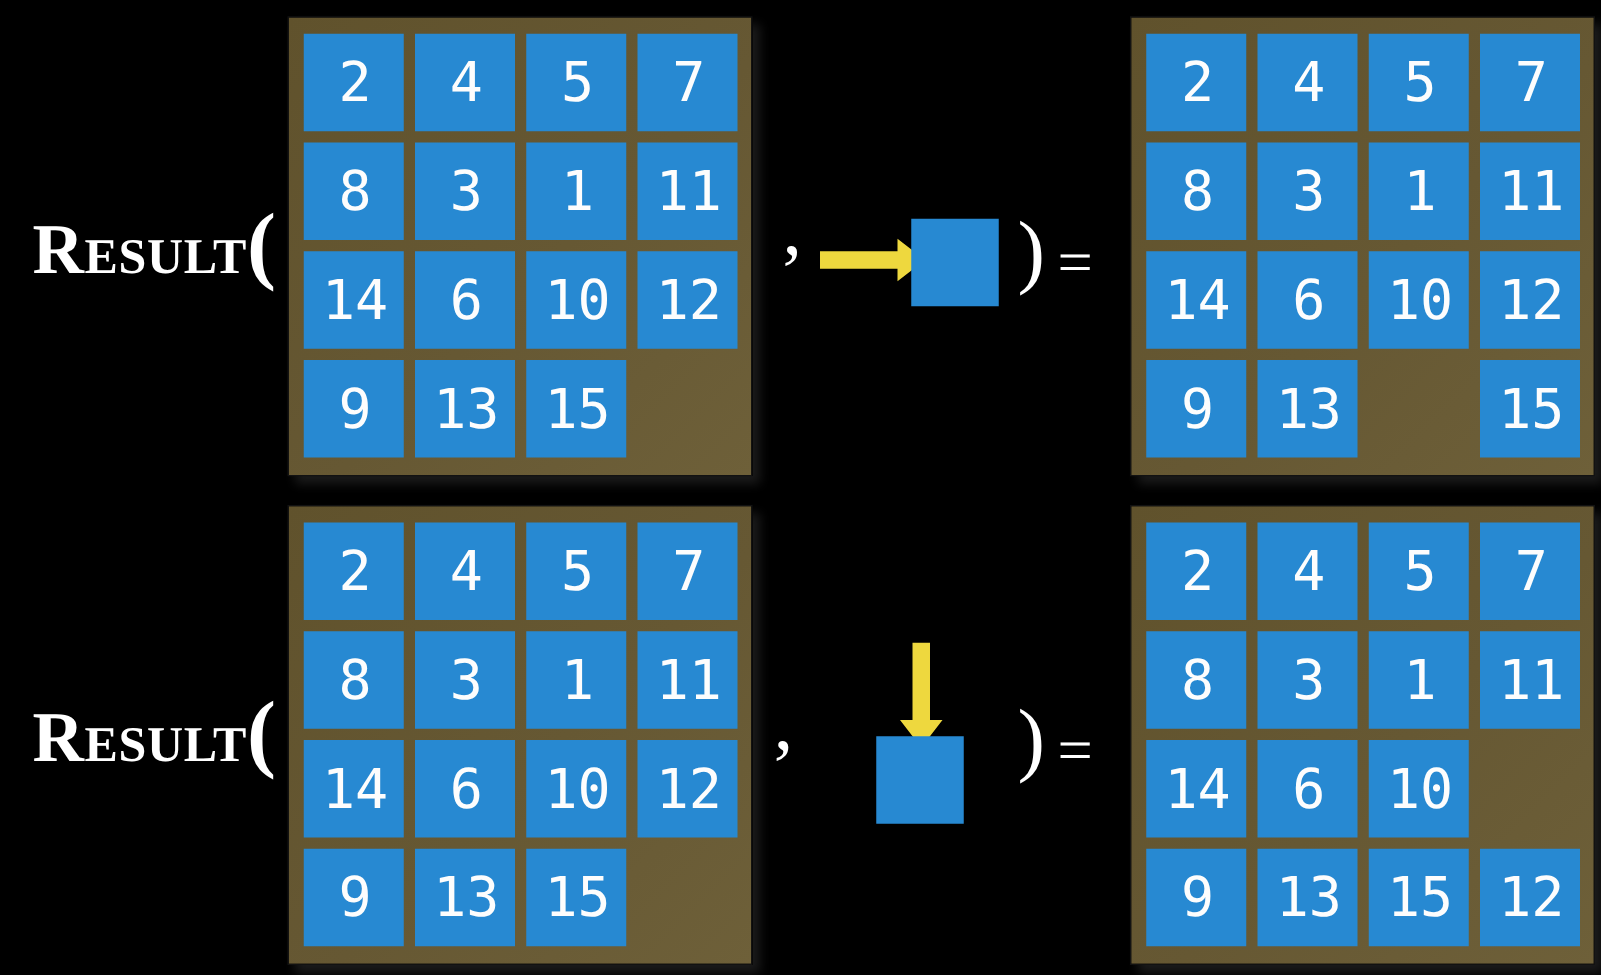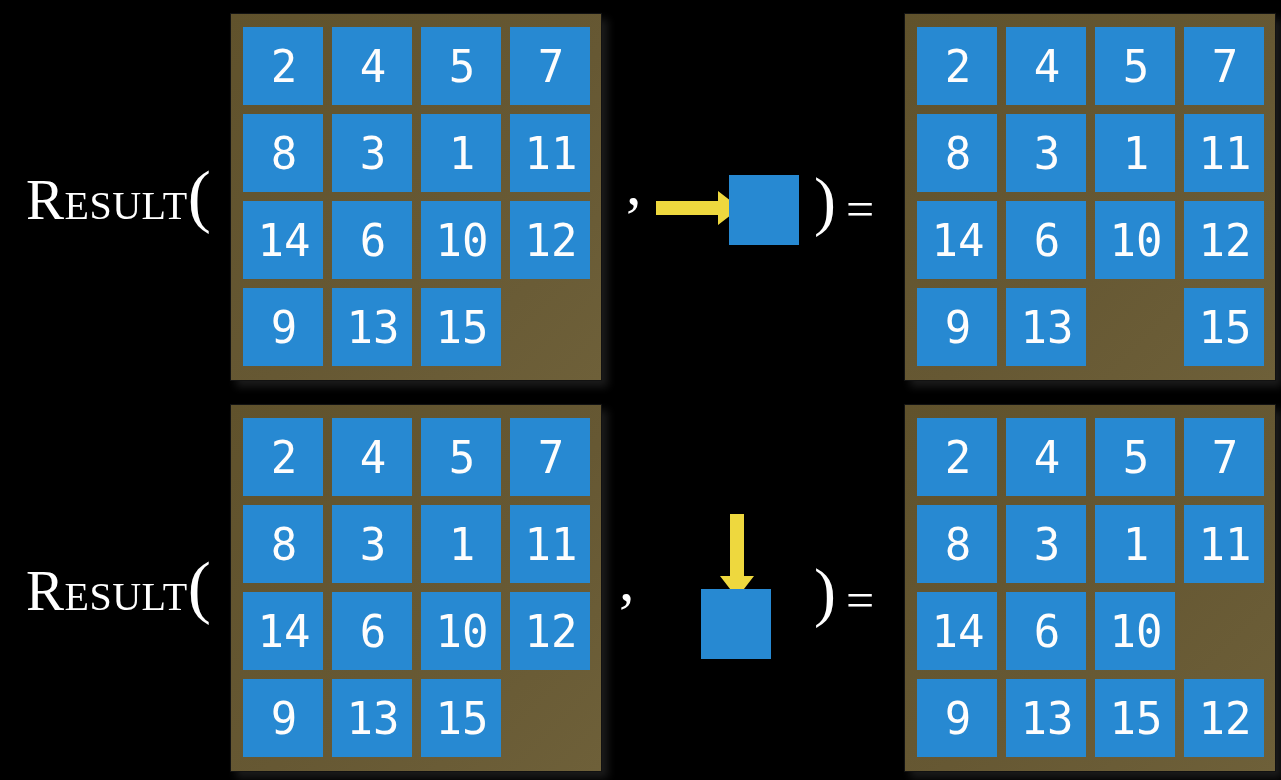--- a/index.html
+++ b/index.html
@@ -18,20 +18,21 @@
     overflow:hidden;
     font-family:"Liberation Serif","DejaVu Serif",serif;
   }
   .abs{position:absolute;}
   
   .fn-label{
     color:var(--white);
     font-size:57px;
     line-height:1.2;
     white-space:nowrap;
+    font-weight:bold;
   }
   .fn{font-variant:small-caps;letter-spacing:0.5px;}
   .paren-inline{font-size:1.22em;line-height:0;}
   
   .comma{color:var(--white);font-size:62px;line-height:1;}
   .paren-close{color:var(--white);font-size:66px;line-height:1;}
   .equals{color:var(--white);font-size:50px;line-height:1;font-weight:400;}
   
   .board{
     width:372px;height:368px;

